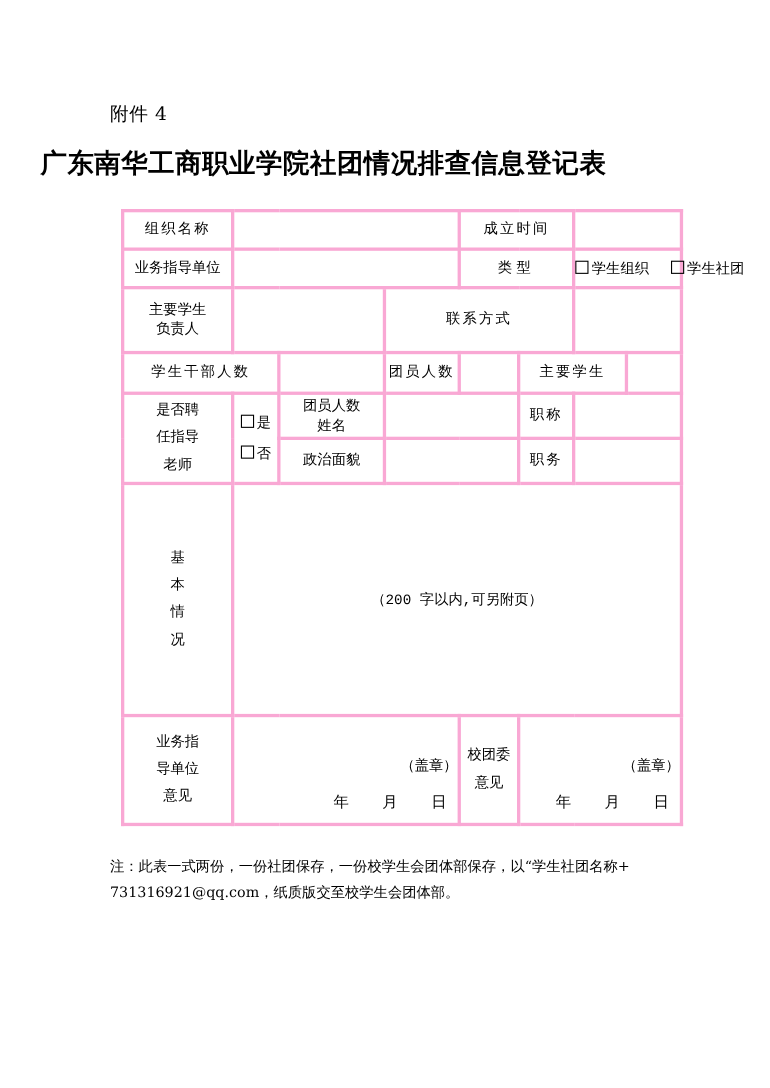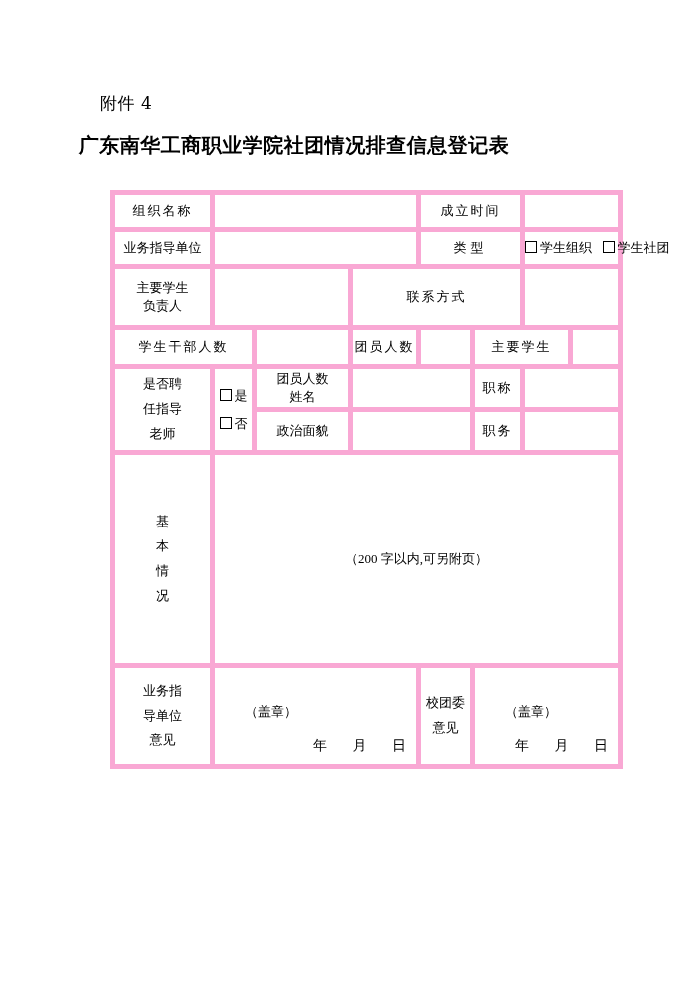--- a/index.html
+++ b/index.html
@@ -29,40 +29,40 @@
     font-size: 17px;
     letter-spacing: 0.5px;
     font-family: "DejaVu Serif", "Liberation Serif", serif;
   }
   .doc-title {
     position: absolute;
     left: 0;
     top: 132px;
     width: 564px;
     text-align: center;
-    font-size: 20px;
+    font-size: 24px;
     font-weight: bold;
     letter-spacing: 0.5px;
     font-family: "DejaVu Sans", "Liberation Sans", sans-serif;
   }
   table.form {
     position: absolute;
     left: 98px;
     top: 190px;
     width: 508px;
     border-collapse: collapse;
     table-layout: fixed;
   }
   table.form td {
-    border: 5px solid #f9a8d4;
+    border: 3px solid #f9a8d4;
     font-size: 13px;
     text-align: center;
     vertical-align: middle;
     padding: 0;
-    font-family: Liberation Serif, serif;
+    font-family: Liberation Mono, monospace;
   }
   .lbl {
     line-height: 1.4;
   }
   .sp2 { letter-spacing: 2px; }
   .sp4 { letter-spacing: 4px; }
   .checkbox-row {
     font-size: 12.5px;
     white-space: nowrap;
   }
@@ -93,21 +93,21 @@
   }
   .vert-label {
     font-size: 13px;
     line-height: 1.9;
   }
   .seal {
     font-size: 12.5px;
   }
   .seal-text {
     display: block;
-    text-align: left;
+    text-align: right;
     padding-top: 26px;
     padding-left: 30px;
   }
   .date-line {
     display: block;
     text-align: right;
     font-size: 14px;
     padding-top: 16px;
     padding-right: 10px;
     letter-spacing: 0;
@@ -245,15 +245,17 @@
           <span>年</span>
           <span>月</span>
           <span>日</span>
         </span>
       </td>
     </tr>
   </tbody>
     </table>
 
   <div class="note">
+    <div>注：此表一式两份，一份社团保存，一份校学生会团体部保存，以“学生社团名称+</div>
+    <div>731316921@qq.com，纸质版交至校学生会团体部。</div>
   </div>
 
 </div>
 
 </body></html>

